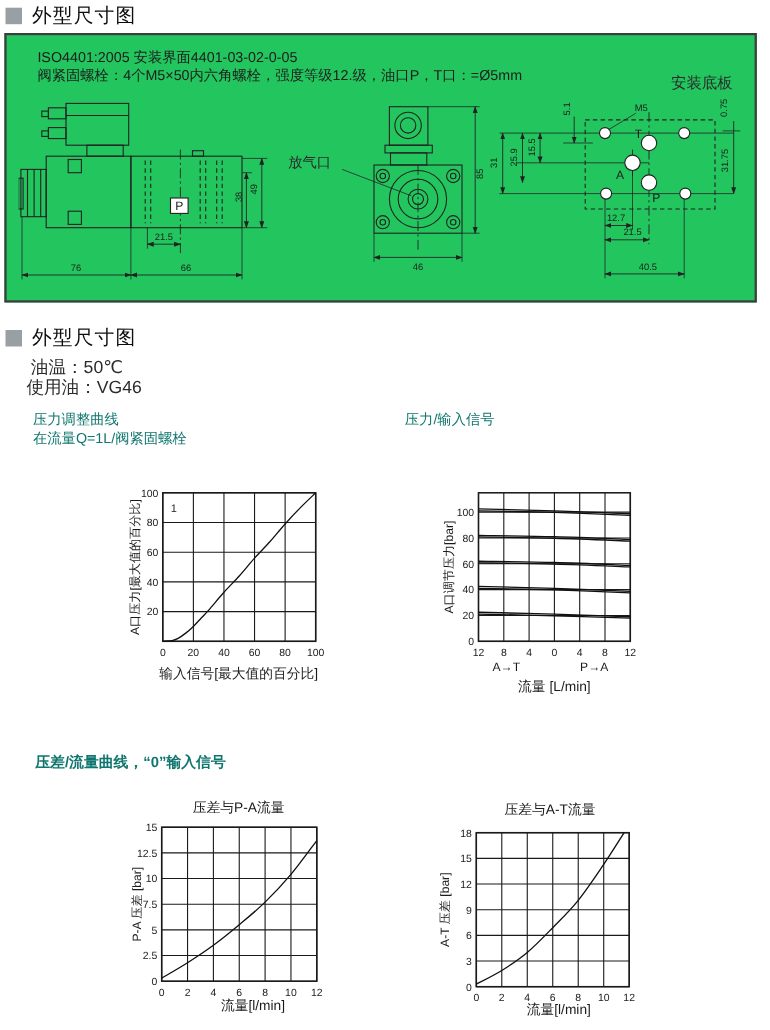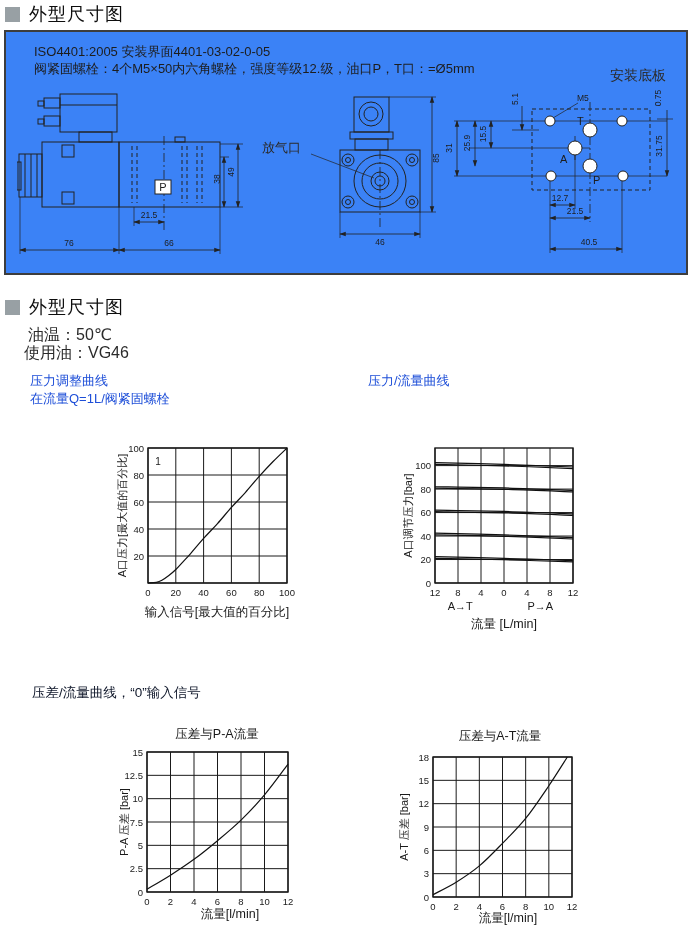--- a/index.html
+++ b/index.html
@@ -3,25 +3,25 @@
 <meta charset="utf-8">
 <style>
   *{margin:0;padding:0;box-sizing:border-box}
   html,body{background:#fff}
   .page{position:relative;width:700px;height:936px;background:#fff;overflow:hidden;
         font-family:"Liberation Sans","DejaVu Sans",sans-serif;color:#222}
   .sec-h{position:absolute;display:flex;align-items:center;gap:9px}
   .sec-h .sq{width:15px;height:15px;background:#98a0a4}
   .sec-h .t{font-size:18px;font-weight:normal;color:#0d0d0d;letter-spacing:1px}
   .dim-box{position:absolute;left:4px;top:30px;width:684px;height:245px;
-           border:2px solid #3d3d3d;background:#3b82f6}
+           border:2px solid #3d3d3d;background:#22c55e}
   .boxline{position:absolute;left:28px;font-size:13px;color:#1d1d1d;white-space:nowrap}
   .oil{position:absolute;font-size:16px;color:#2b2b2b;line-height:18px;white-space:pre-line}
-  .cap{position:absolute;font-size:13px;color:#1d4ed8;line-height:18px;white-space:nowrap}
-  .sec3{position:absolute;font-size:13.5px;color:#0f172a;font-weight:400;white-space:nowrap}
+  .cap{position:absolute;font-size:13px;color:#0f766e;line-height:18px;white-space:nowrap}
+  .sec3{position:absolute;font-size:13.5px;color:#0f766e;font-weight:700;white-space:nowrap}
   .chart{position:absolute}
   svg{display:block}
   .dw{stroke:#222;fill:none;stroke-width:1}
   .dwf{stroke:#222;fill:#fff;stroke-width:1}
   .dash{stroke-dasharray:4 3}
   .cline{stroke-dasharray:9 3 2 3;stroke-width:.8}
   .dimln{stroke:#222;fill:none;stroke-width:.8}
   .ext{stroke:#222;stroke-width:.7}
   .dim{font-size:8.5px;fill:#1d1d1d}
   .port{font-size:11px;fill:#1d1d1d}
@@ -187,21 +187,21 @@
   </div>
 
   <div class="oil" style="left:28px;top:326px">油温：50℃</div>
   <div class="oil" style="left:24px;top:344px">使用油：VG46</div>
 
   <div class="cap" style="left:30px;top:372px">
     <div>压力调整曲线</div>
     <div>在流量Q=1L/阀紧固螺栓</div>
   </div>
   <div class="cap" style="left:368px;top:372px">
-    <div>压力/流量曲线</div>
+    <div>压力/输入信号</div>
   </div>
 
   <div class="chart" style="left:60px;top:432px;width:260px;height:200px">
       <svg width="260" height="200" viewBox="0 0 260 200">
         <line x1="88" y1="16" x2="88" y2="151" stroke="#1a1a1a" stroke-width="1"></line>
         <text x="88" y="164" font-size="9.5" fill="#1a1a1a" text-anchor="middle">0</text>
         <line x1="115.8" y1="16" x2="115.8" y2="151" stroke="#1a1a1a" stroke-width="1"></line>
         <text x="115.8" y="164" font-size="9.5" fill="#1a1a1a" text-anchor="middle">20</text>
         <line x1="143.6" y1="16" x2="143.6" y2="151" stroke="#1a1a1a" stroke-width="1"></line>
         <text x="143.6" y="164" font-size="9.5" fill="#1a1a1a" text-anchor="middle">40</text>

